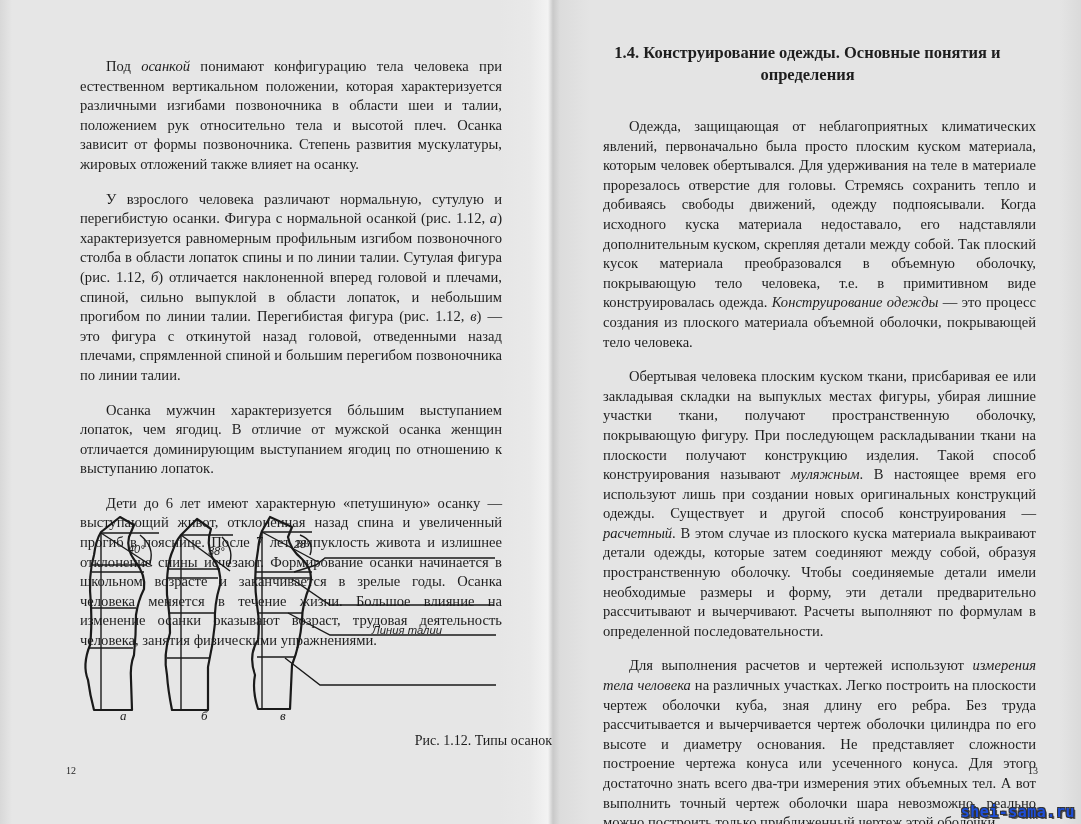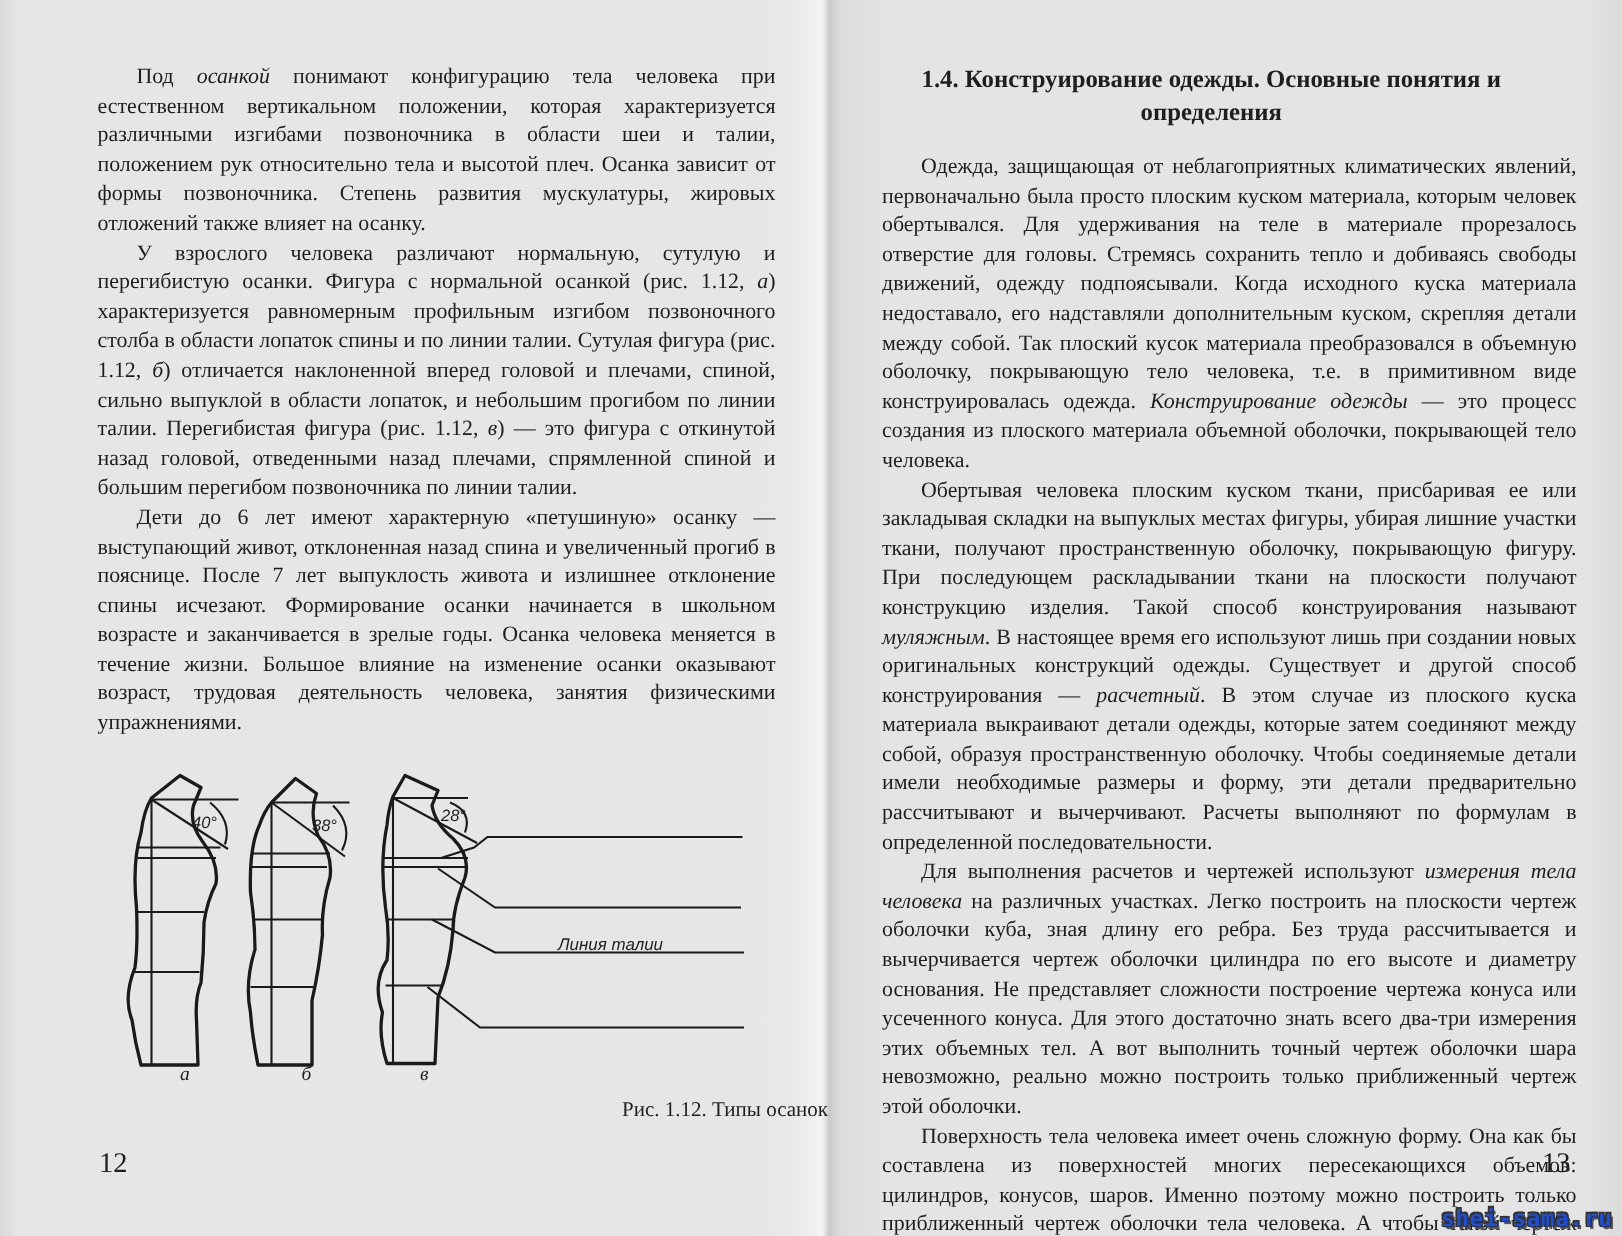--- a/index.html
+++ b/index.html
@@ -11,45 +11,46 @@
   }
   .spread { position:absolute; inset:0;
     background:linear-gradient(to right,#d8d8d8 0px,#e6e6e6 12px,#e6e6e6 500px,#e9e9e9 530px,#f3f3f3 548px,#c9c9c9 553px,#dcdcdc 560px,#e4e4e4 590px,#e4e4e4 1060px,#dadada 1081px);
   }
   .page { position:absolute; top:0; bottom:0; }
   .page-left { left:0; width:552px; }
   .page-right { left:553px; width:528px; }
   .text-block { position:absolute; font-size:14.6px; line-height:19.6px; text-align:justify; }
   .left-text { left:65px; top:42px; width:452px; }
   .right-text { left:588px; top:102px; width:463px; }
-  .para { margin:0; text-indent:26px; text-align:justify;font-family:Liberation Serif, serif; }
+  .para { margin:15px; text-indent:26px; text-align:justify;font-family:Liberation Serif, serif; }
   .para:after { content:""; }
   i, .it { font-style:italic; }
   .heading { position:absolute; left:576px; top:42px; width:463px; text-align:center;
     font-weight:bold; font-size:16.5px; line-height:22px; }
   .figure { position:absolute; left:80px; top:505px; width:440px; height:220px; }
   .fig-label { position:absolute; font-style:italic; font-size:13px; }
   .fig-caption { position:absolute; left:0; width:552px; top:733px; text-align:right; font-size:14px; }
   .callout { position:absolute; font-family:"Liberation Sans","DejaVu Sans",sans-serif; font-style:italic; font-size:11.3px; text-align:center; width:190px; line-height:14px; }
   .angle { position:absolute; font-family:"Liberation Sans","DejaVu Sans",sans-serif; font-style:italic; font-size:11px; }
-  .page-num { position:absolute; font-size:19px; }
+  .page-num { position:absolute; font-size:10px; }
   .watermark { position:absolute; right:6px; bottom:3px; font-family:"DejaVu Sans Mono","Liberation Mono",monospace; font-weight:bold; font-size:15px; color:#1d4ed8;
     text-shadow:-1px -1px 0 #333,1px -1px 0 #333,-1px 1px 0 #333,1px 1px 0 #333,2px 2px 0 #555; letter-spacing:0.5px; }
 </style>
 </head>
 <body>
 
 <div class="spread"></div>
 
 <div class="page page-left"></div>
 <div class="page page-right"></div>
 
 <div class="text-block left-text">
   <p class="para"><span>Под </span><i>осанкой</i><span> понимают конфигурацию тела человека при естественном вертикальном положении, которая характеризуется различными изгибами позвоночника в области шеи и талии, положением рук относительно тела и высотой плеч. Осанка зависит от формы позвоночника. Степень развития мускулатуры, жировых отложений также влияет на осанку.</span></p>
   <p class="para"><span>У взрослого человека различают нормальную, сутулую и перегибистую осанки. Фигура с нормальной осанкой (рис. 1.12, </span><i>а</i><span>) характеризуется равномерным профильным изгибом позвоночного столба в области лопаток спины и по линии талии. Сутулая фигура (рис. 1.12, </span><i>б</i><span>) отличается наклоненной вперед головой и плечами, спиной, сильно выпуклой в области лопаток, и небольшим прогибом по линии талии. Перегибистая фигура (рис. 1.12, </span><i>в</i><span>) — это фигура с откинутой назад головой, отведенными назад плечами, спрямленной спиной и большим перегибом позвоночника по линии талии.</span></p>
+  <p class="para"><span>Осанка мужчин характеризуется бóльшим выступанием лопаток, чем ягодиц. В отличие от мужской осанка женщин отличается доминирующим выступанием ягодиц по отношению к выступанию лопаток.</span></p>
   <p class="para"><span>Дети до 6 лет имеют характерную «петушиную» осанку — выступающий живот, отклоненная назад спина и увеличенный прогиб в пояснице. После 7 лет выпуклость живота и излишнее отклонение спины исчезают. Формирование осанки начинается в школьном возрасте и заканчивается в зрелые годы. Осанка человека меняется в течение жизни. Большое влияние на изменение осанки оказывают возраст, трудовая деятельность человека, занятия физическими упражнениями.</span></p>
 </div>
 
 <div class="figure">
   <svg width="440" height="220" viewBox="0 0 440 220" style="position:absolute;left:0;top:0">
     <g fill="none" stroke="#1a1a1a" stroke-width="2.2" stroke-linejoin="round">
 
       <g>
         <path d="M21,27 L40,12 L54,20 L49,32 Q46,44 55,56 Q66,70 64,84 Q58,96 56,110 Q56,130 54,150 Q50,160 51,175 L52,205 L14,205 Q10,190 8,175 Q2,160 10,140 Q12,125 11,100 Q8,70 14,50 Q16,35 21,27 Z"></path>
       </g>

